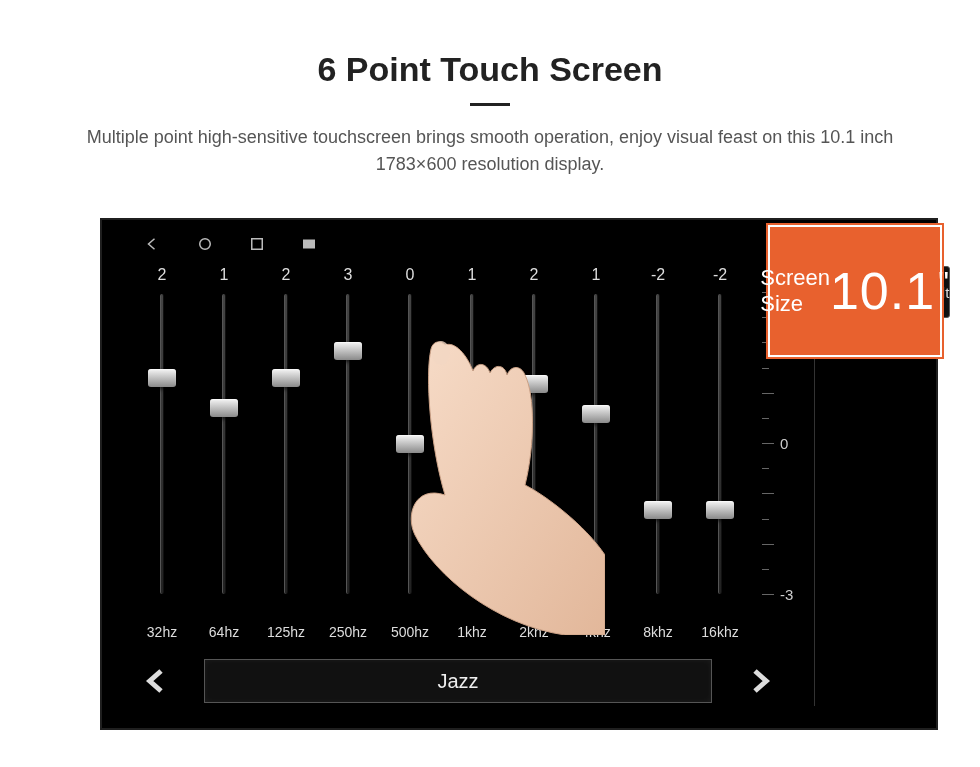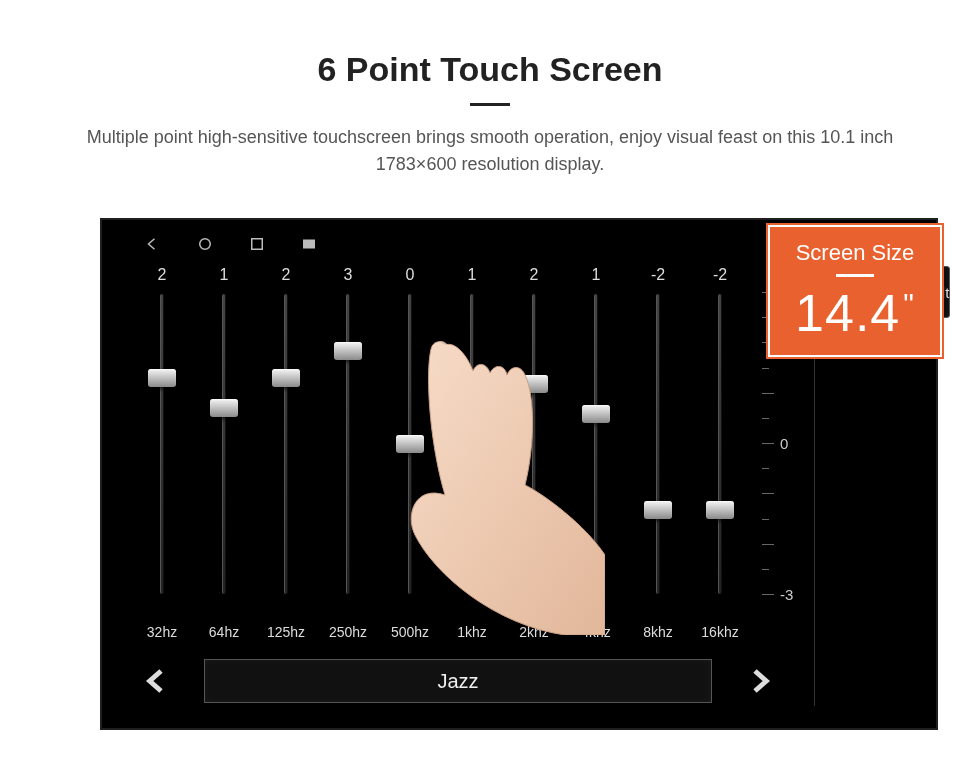--- a/index.html
+++ b/index.html
@@ -158,21 +158,21 @@
     margin: 10px auto;
   }
   .side-btn {
     height:52px; border:1px solid #555; border-radius:3px; background:#0e0e0e; color:#ddd; font-size:15px;
     display:flex; align-items:center; justify-content:center;
     box-shadow: inset 0 0 6px rgba(255,255,255,.04);
   }
   .badge {
     position:absolute; left:766px; top:223px; width:178px; height:136px; background:#e8612e; color:#fff;
     border:2px solid #e8612e; box-shadow: 0 0 0 2px #fff inset;
-    display:flex; flex-direction:column; align-items:center; justify-content:center;
+    display:flex; flex-direction:row; align-items:center; justify-content:center;
   }
   .badge-title { font-size:22px; font-weight:500; }
   .badge-divider { width:38px; height:3px; background:#fff; margin:8px 0 6px 0; }
   .badge-value { font-size:52px; font-weight:400; letter-spacing:1px; display:flex; align-items:flex-start; }
   .badge-unit { font-size:30px; margin-left:3px; margin-top:4px; }
   .finger {
     position:absolute; left:385px; top:335px; width:220px; height:300px; pointer-events:none;
   }
 </style>
 </head>
@@ -330,21 +330,21 @@
     <div style="flex:1"></div>
     <div class="side-btn">Default</div>
   </div>
 
 </div>
 
 <div class="badge">
   <div class="badge-title">Screen Size</div>
   <div class="badge-divider"></div>
   <div class="badge-value">
-    <span>14.4</span>
+    <span>10.1</span>
       <span class="badge-unit">"</span>
   </div>
 </div>
 
 <svg class="finger" viewBox="0 0 220 300">
   <defs>
     <linearGradient id="skin" x1="0" y1="0" x2="1" y2="1">
       <stop offset="0" stop-color="#f7dcc8"></stop>
       <stop offset="1" stop-color="#e2b79a"></stop>
     </linearGradient>

